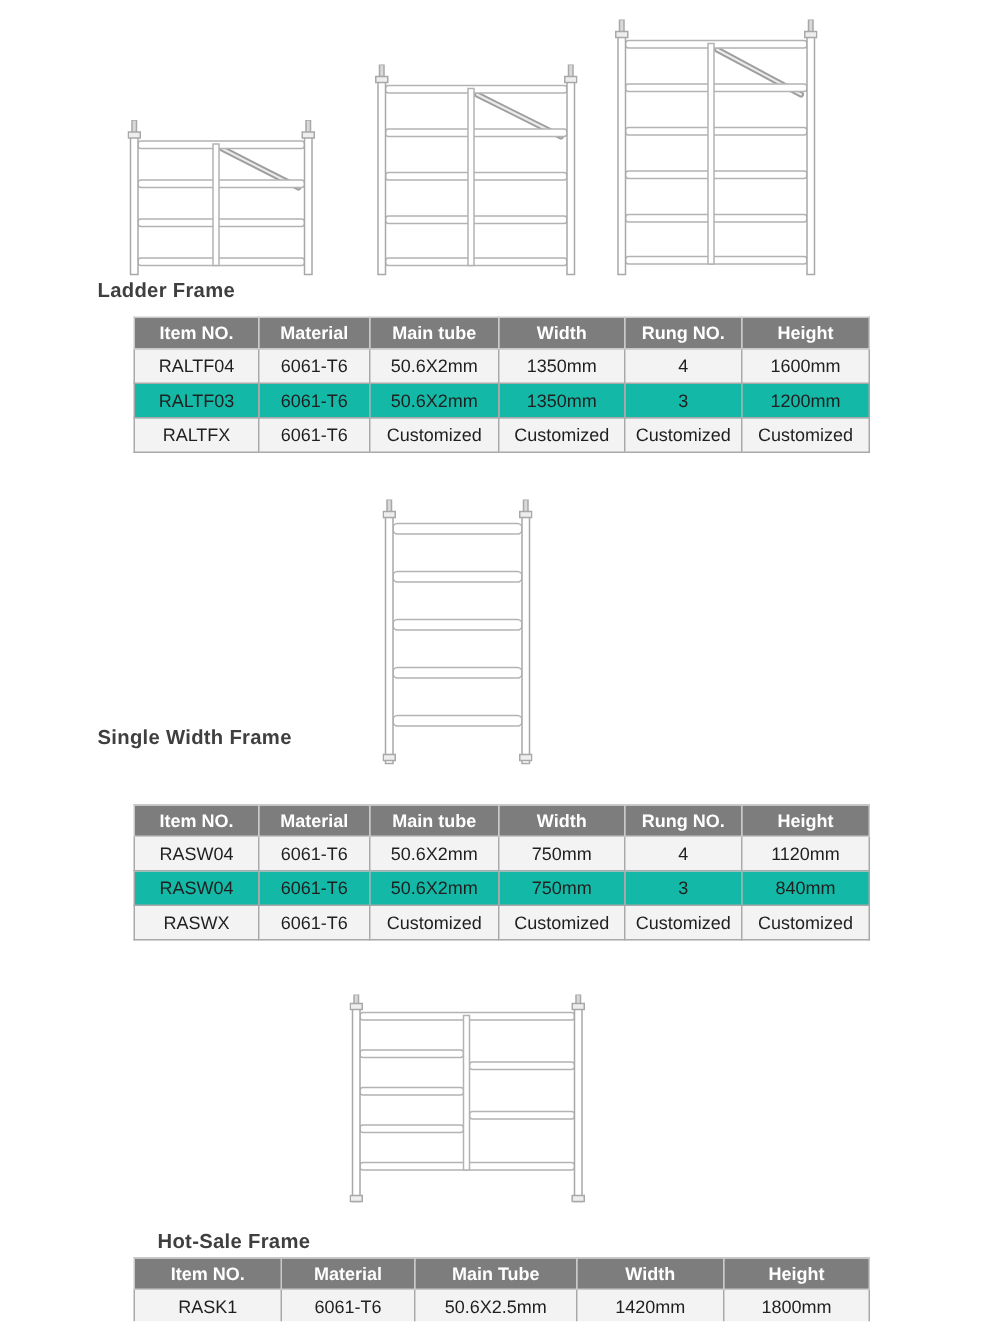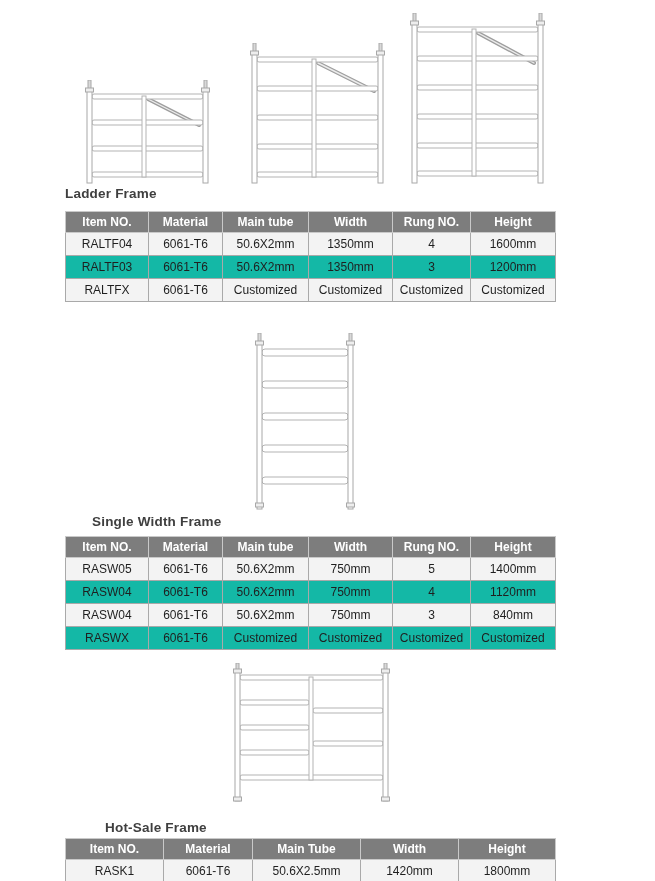--- a/index.html
+++ b/index.html
@@ -6,26 +6,26 @@
   #page {
     position:relative; width:655px; height:881px; margin:0 auto;
     background:#ffffff; overflow:hidden;
     font-family:"Liberation Sans", sans-serif;
   }
   .title {
     position:absolute; margin:0; font-size:13.5px; font-weight:bold;
     color:#3f3f3f; letter-spacing:.2px;
   }
   .t1 { left:65px; top:186px; }
-  .t2 { left:65px; top:514px;margin-left:27px; }
+  .t2 { left:65px; top:484px; }
   .t3 { left:65px; top:820px;padding-left:40px; }
 
   table.spec {
     position:absolute; border-collapse:collapse; table-layout:fixed;
-    font-size:12px; color:#1f1f1f; background:#ffffff;
+    font-size:12px; color:#1f1f1f; background:#ffffff;margin-left:24px;
   }
   .table1 { left:65px; top:211px; width:490px; }
   .table2 { left:65px; top:536px; width:490px; }
   .table3 { left:65px; top:838px; width:490px; }
   table.spec th {
     background:#7d7d7d; color:#ffffff; font-weight:bold; font-size:12px;
     text-align:center; padding:3px 2px; border:1px solid #c9c9c9;
   }
   table.spec td {
     text-align:center; padding:4px 2px; border:1px solid #a9a9a9;
@@ -197,28 +197,20 @@
           <th>Item NO.</th>
           <th>Material</th>
           <th>Main tube</th>
           <th>Width</th>
           <th>Rung NO.</th>
           <th>Height</th>
         </tr>
       </thead>
       <tbody>
         <tr>
-          <td>RASW05</td>
-          <td>6061-T6</td>
-          <td>50.6X2mm</td>
-          <td>750mm</td>
-          <td>5</td>
-          <td>1400mm</td>
-        </tr>
-        <tr>
           <td>RASW04</td>
           <td>6061-T6</td>
           <td>50.6X2mm</td>
           <td>750mm</td>
           <td>4</td>
           <td>1120mm</td>
         </tr>
         <tr>
           <td>RASW04</td>
           <td>6061-T6</td>

